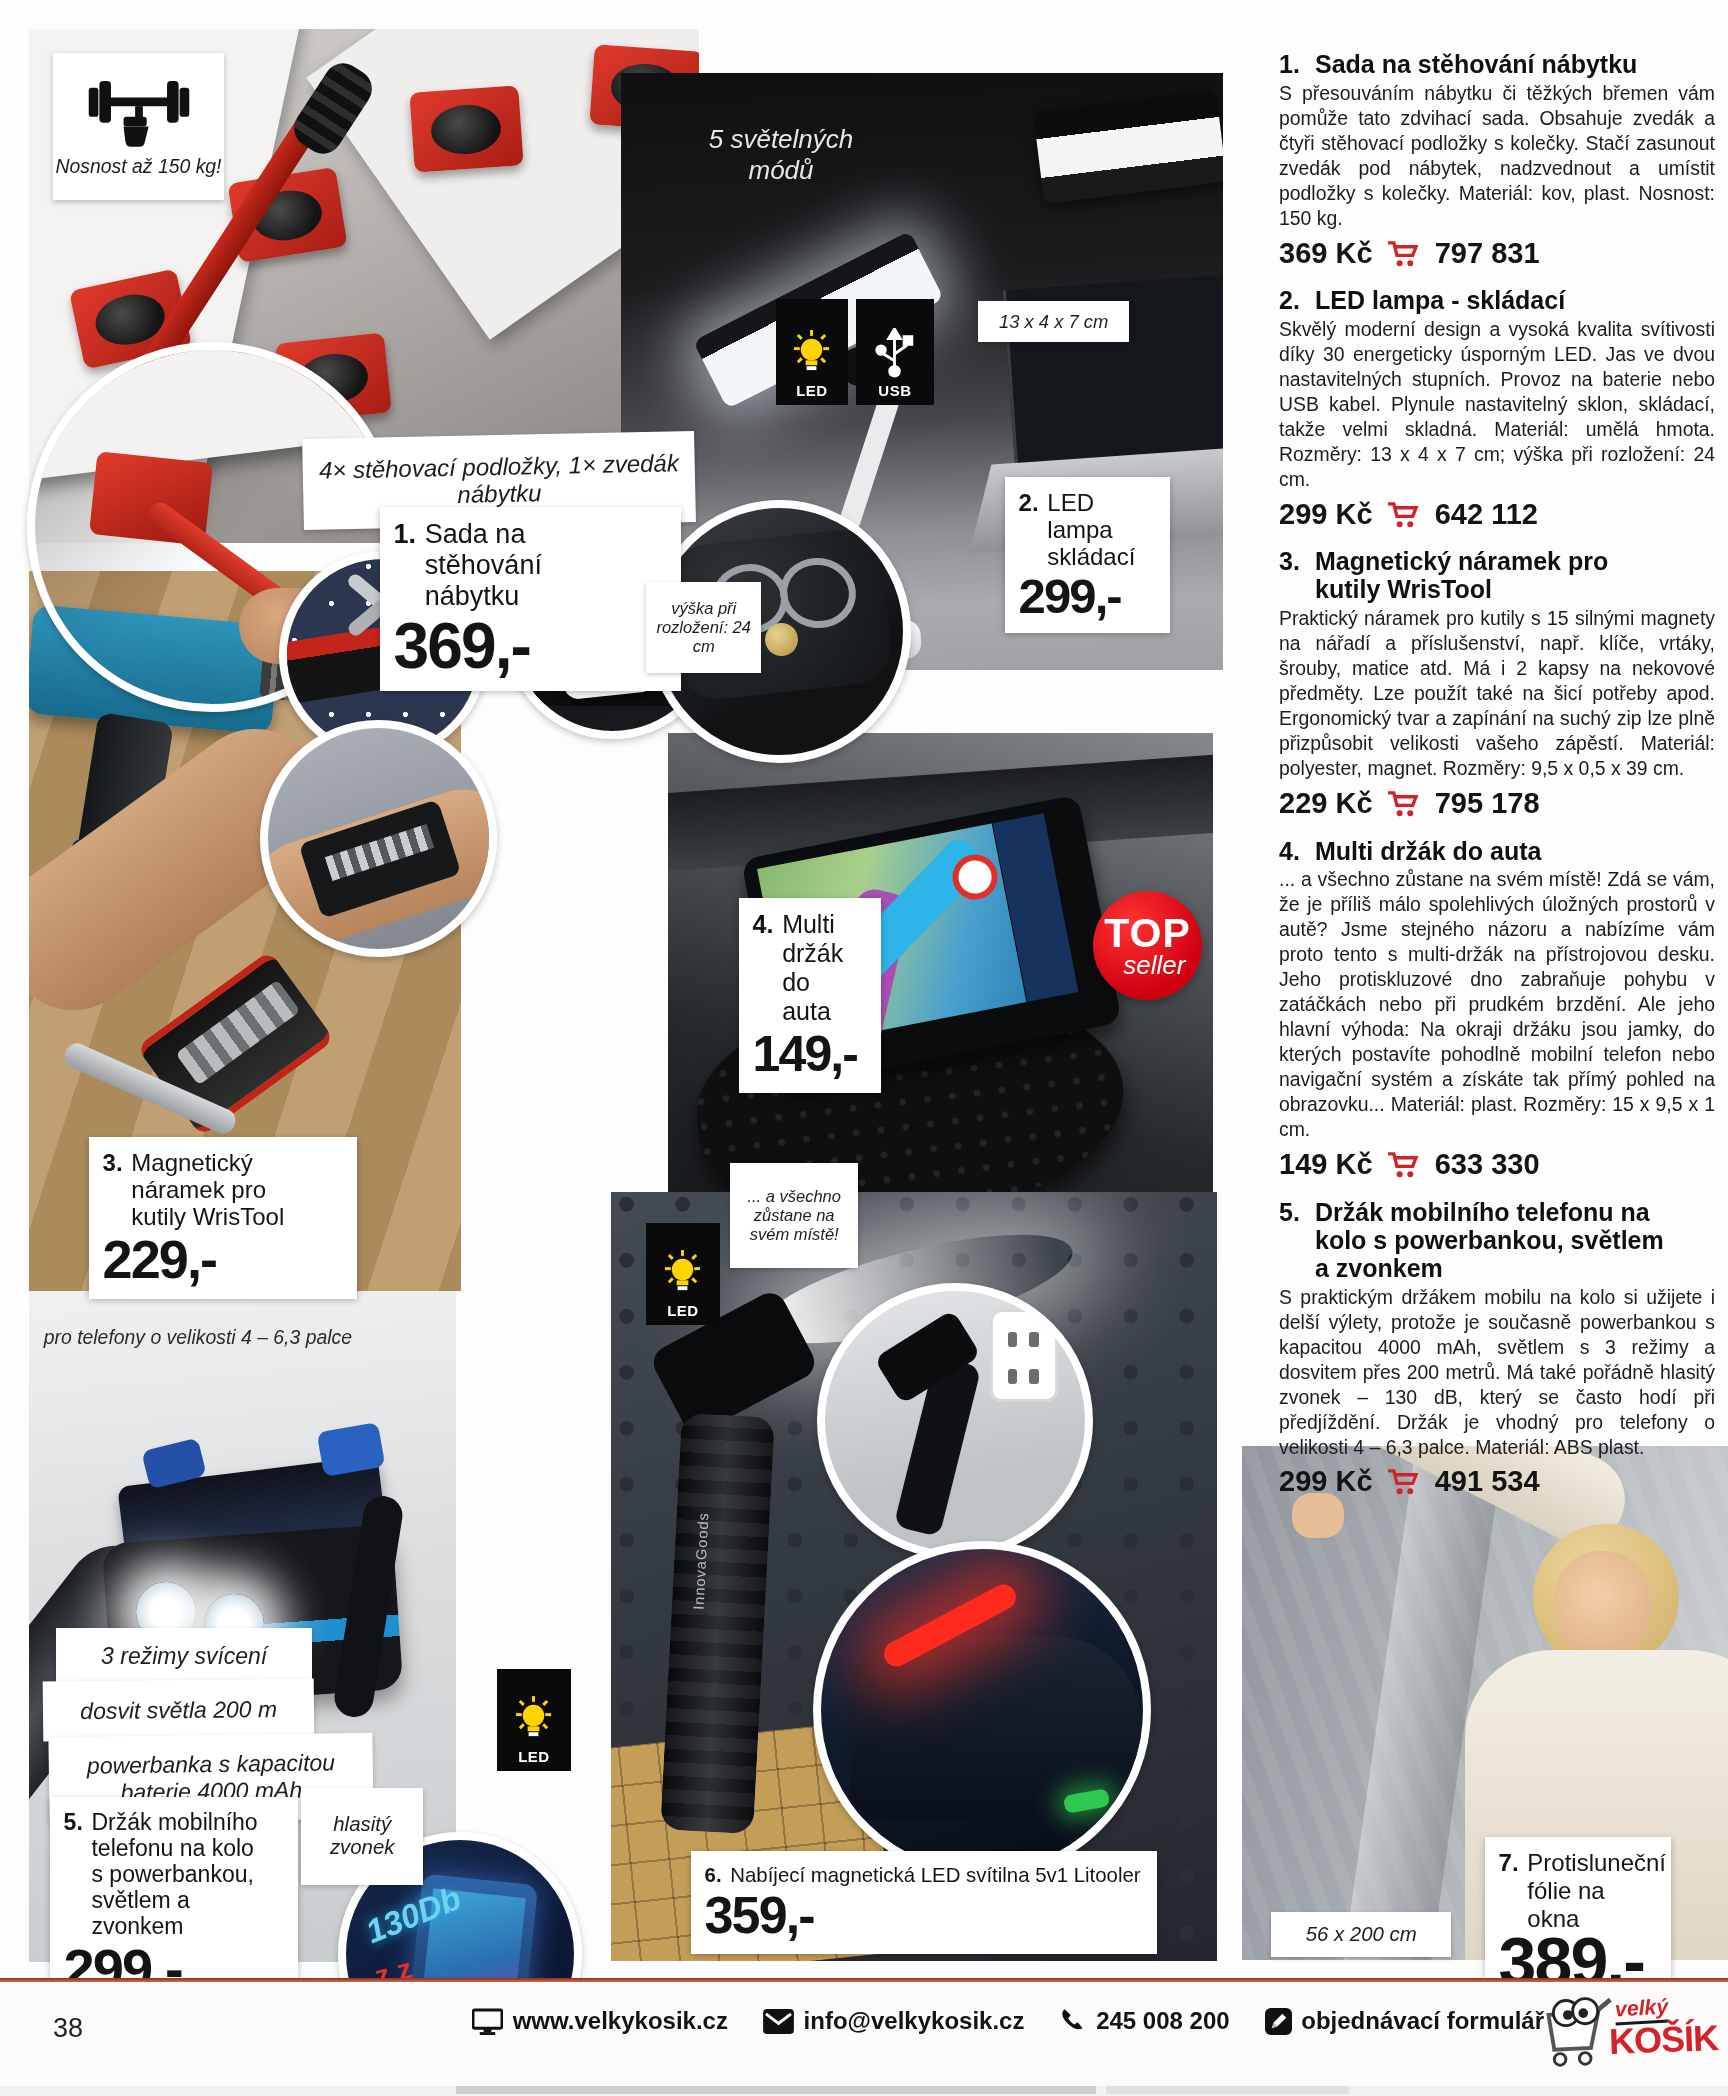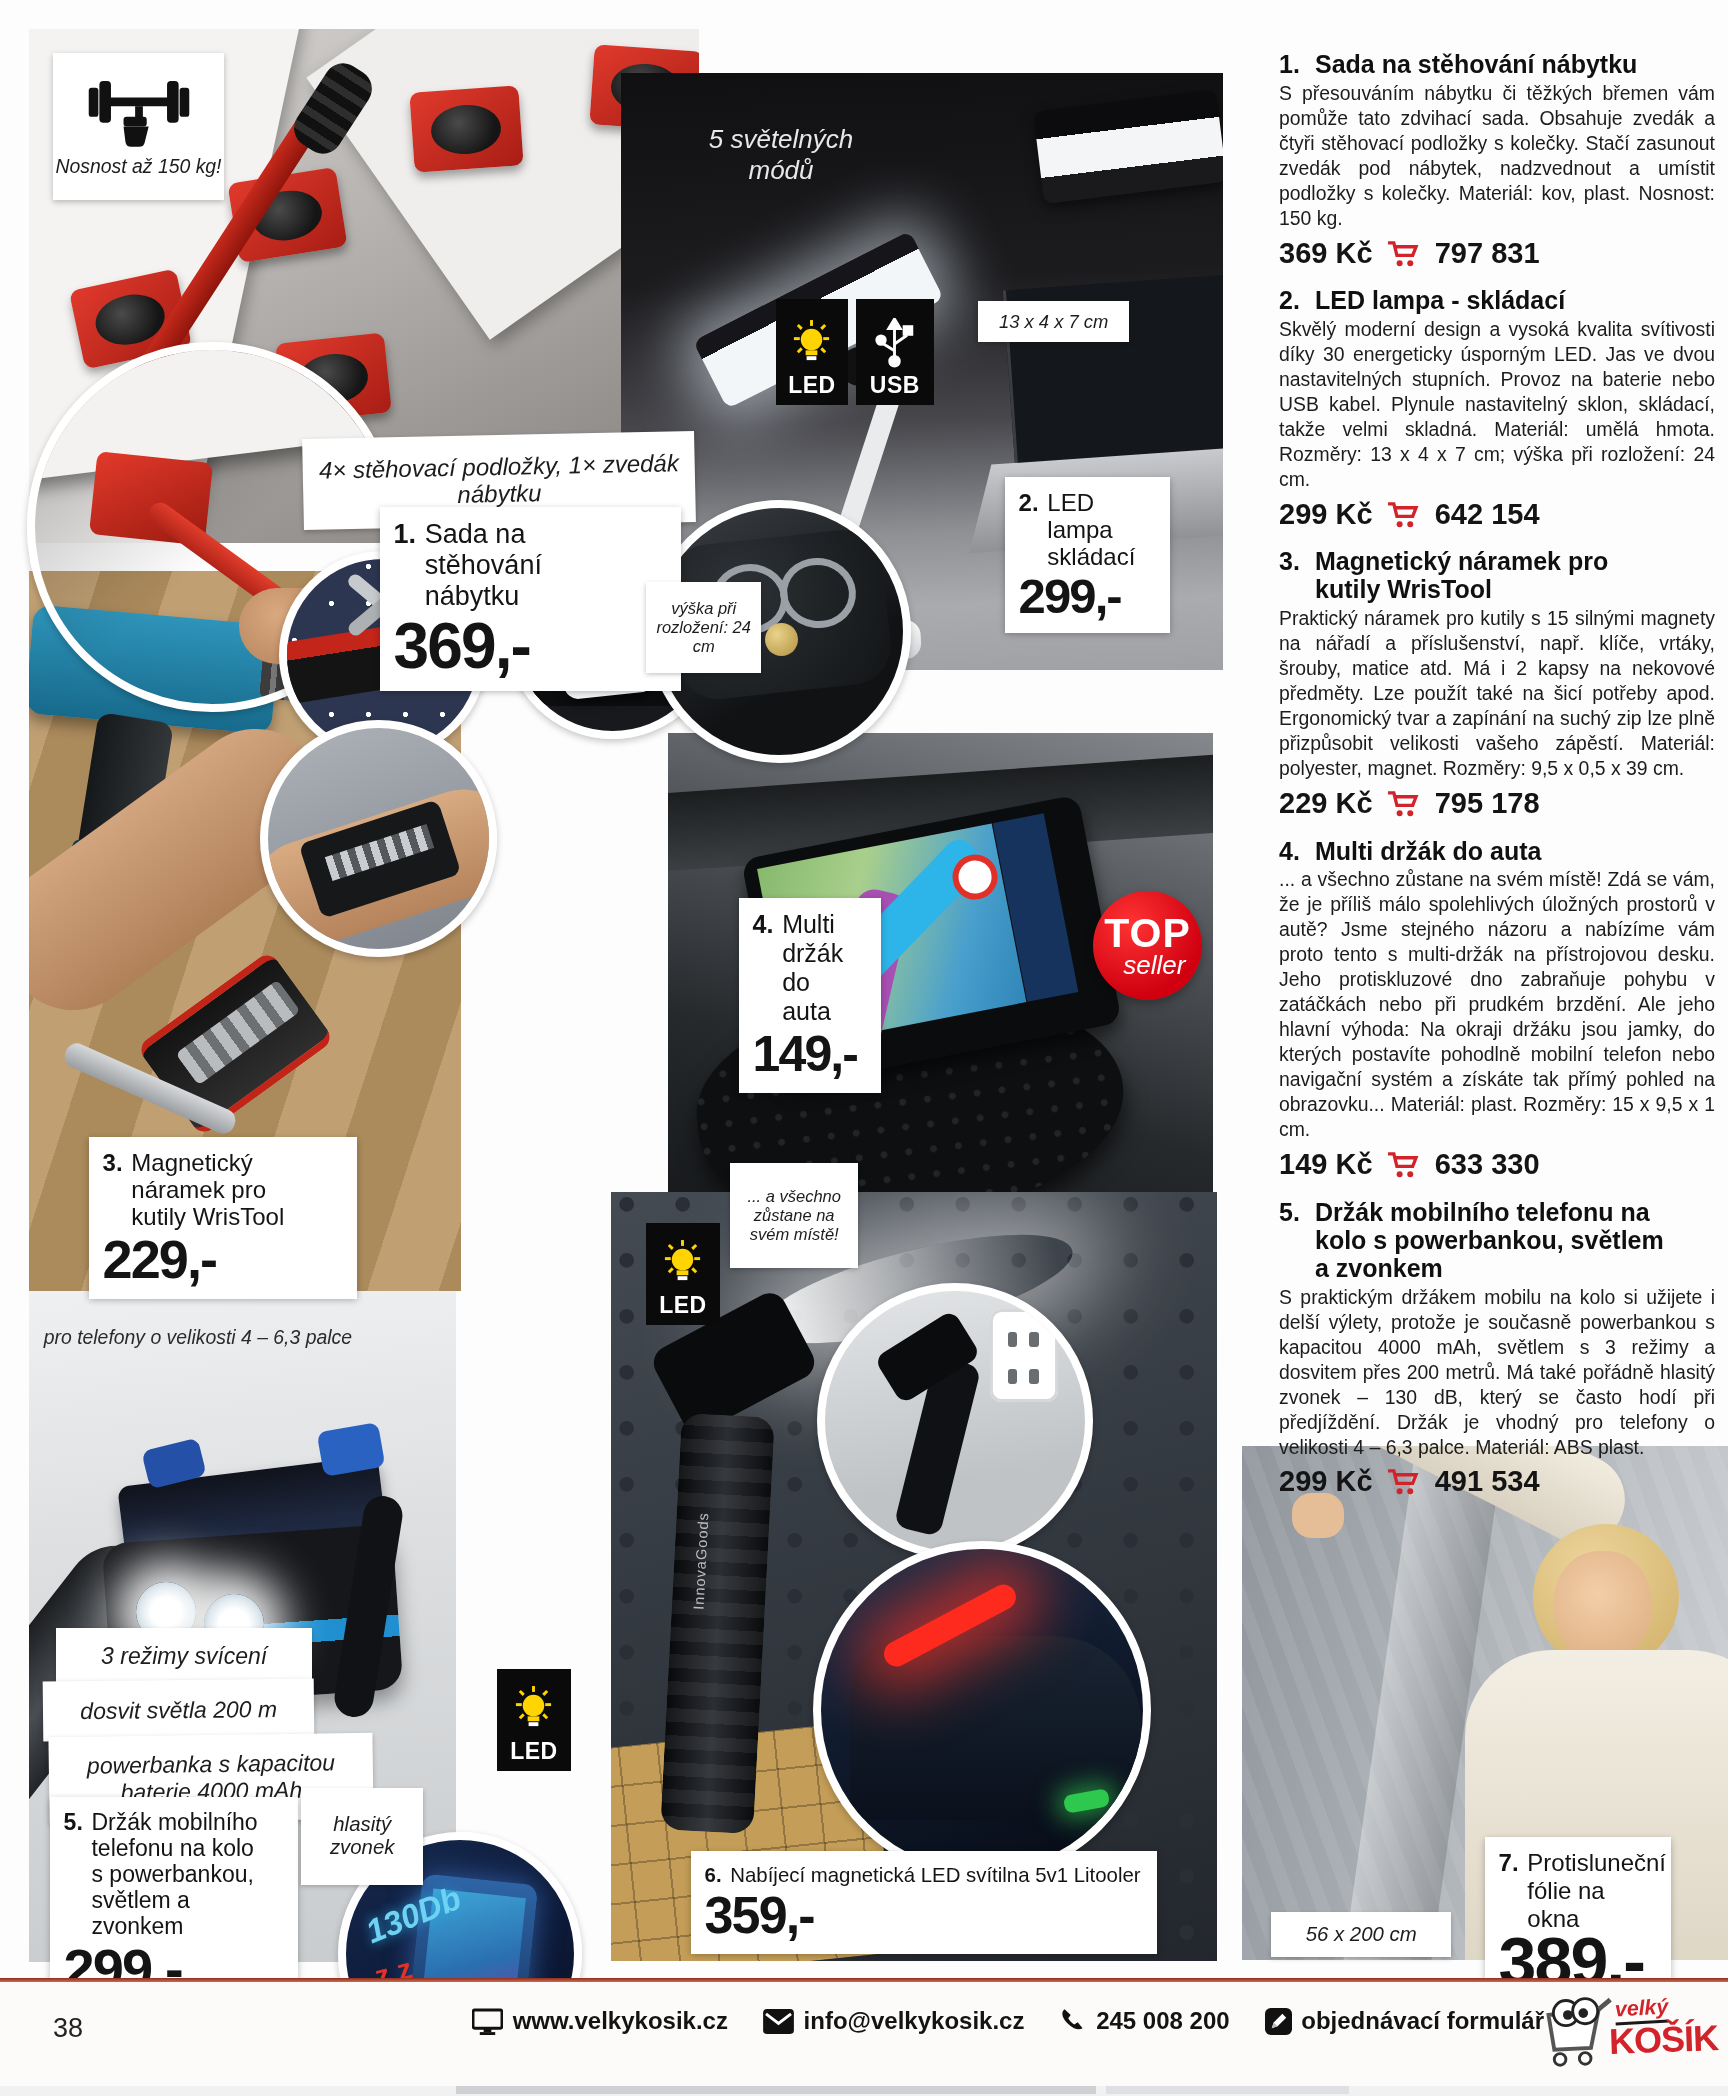--- a/index.html
+++ b/index.html
@@ -12,21 +12,21 @@
            display:flex;align-items:center;justify-content:center;text-align:center;
            box-shadow:0 1.9px 4.9px rgba(0,0,0,.25);line-height:1.16;padding:3.9px 9.7px}
   .txtcallout{position:absolute;font-style:italic;color:#2a2a2a;z-index:3;text-align:center;line-height:1.2}
   .tag{position:absolute;background:#fff;box-shadow:0 1.9px 6.8px rgba(0,0,0,.28);z-index:3;
        padding:11.6px 13.6px;color:#141414}
   .tag .row{display:flex;gap:8.7px}
   .tag .num{font-weight:bold}
   .tag .price{font-weight:bold;letter-spacing:-1.9px}
   .badge-dark{position:absolute;background:#0a0a0a;z-index:3;display:flex;flex-direction:column;
               align-items:center;justify-content:flex-end;padding:6.8px 3.9px 5.8px;gap:3.9px}
-  .badge-dark .lbl{color:#fff;font-weight:bold;font-size:23px;letter-spacing:0.5px}
+  .badge-dark .lbl{color:#fff;font-weight:bold;font-size:15px;letter-spacing:0.5px}
   
   .rc{position:absolute;left:1279px;top:50px;width:436px;z-index:3}
   .rc .item{margin-bottom:16.5px}
   .rc h3{margin:0;display:flex;font-size:25px;line-height:28px;font-weight:bold;color:#101010}
   .rc h3 .n{flex:0 0 36px}
   .rc p{margin:2.9px 0 5.8px;font-size:19.4px;line-height:25px;text-align:justify;color:#1c1c1c}
   .rc .pr{display:flex;align-items:center;gap:13.6px;font-size:29px;font-weight:bold;margin-bottom:3.9px}
   
   .photoA{left:29px;top:29px;width:670px;height:514px;
      background:linear-gradient(155deg,#d9d7d5 0%,#b3b0ad 45%,#93908d 80%,#868380 100%)}
@@ -588,21 +588,21 @@
         <span>LED lampa - skládací</span>
       </h3>
       <p>Skvělý moderní design a vysoká kvalita svítivosti díky 30 energeticky úsporným LED. Jas ve dvou nastavitelných stupních. Provoz na baterie nebo USB kabel. Plynule nastavitelný sklon, skládací, takže velmi skladná. Materiál: umělá hmota. Rozměry: 13 x 4 x 7 cm; výška při rozložení: 24 cm.</p>
       <div class="pr">
         <span>299 Kč</span>
         <svg width="35" height="29" viewBox="0 0 36 30">
           <path d="M2 4h6l3.2 13h16.3L31 8H10" fill="none" stroke="#d2232a" stroke-width="3.4"></path>
           <circle cx="14" cy="25" r="3.1" fill="#d2232a"></circle>
             <circle cx="25" cy="25" r="3.1" fill="#d2232a"></circle>
         </svg>
-        <span>642 154</span>
+        <span>642 112</span>
       </div>
     </div>
 
     <div class="item">
       <h3>
         <span class="n">3.</span>
         <span style="width:359px">Magnetický náramek pro kutily WrisTool</span>
       </h3>
       <p>Praktický náramek pro kutily s 15 silnými magnety na nářadí a příslušenství, např. klíče, vrtáky, šrouby, matice atd. Má i 2 kapsy na nekovové předměty. Lze použít také na šicí potřeby apod. Ergonomický tvar a zapínání na suchý zip lze plně přizpůsobit velikosti vašeho zápěstí. Materiál: polyester, magnet. Rozměry: 9,5 x 0,5 x 39 cm.</p>
       <div class="pr">

